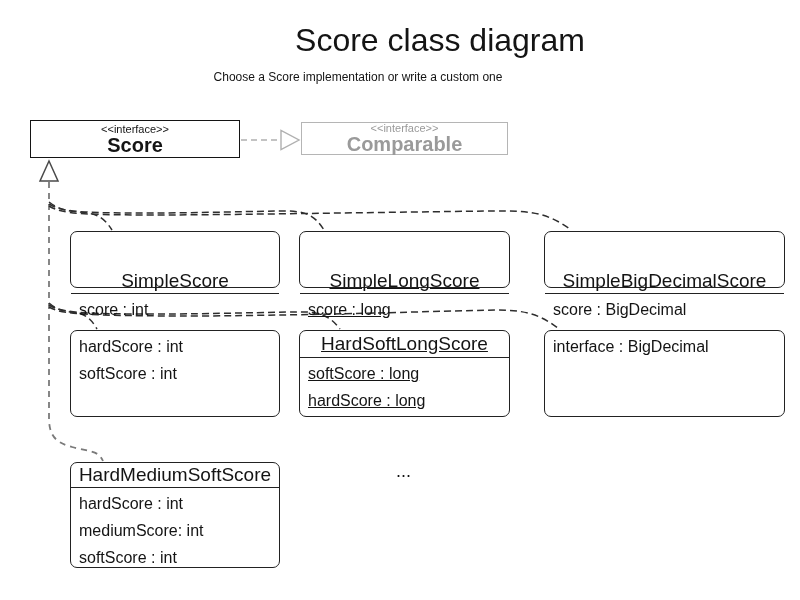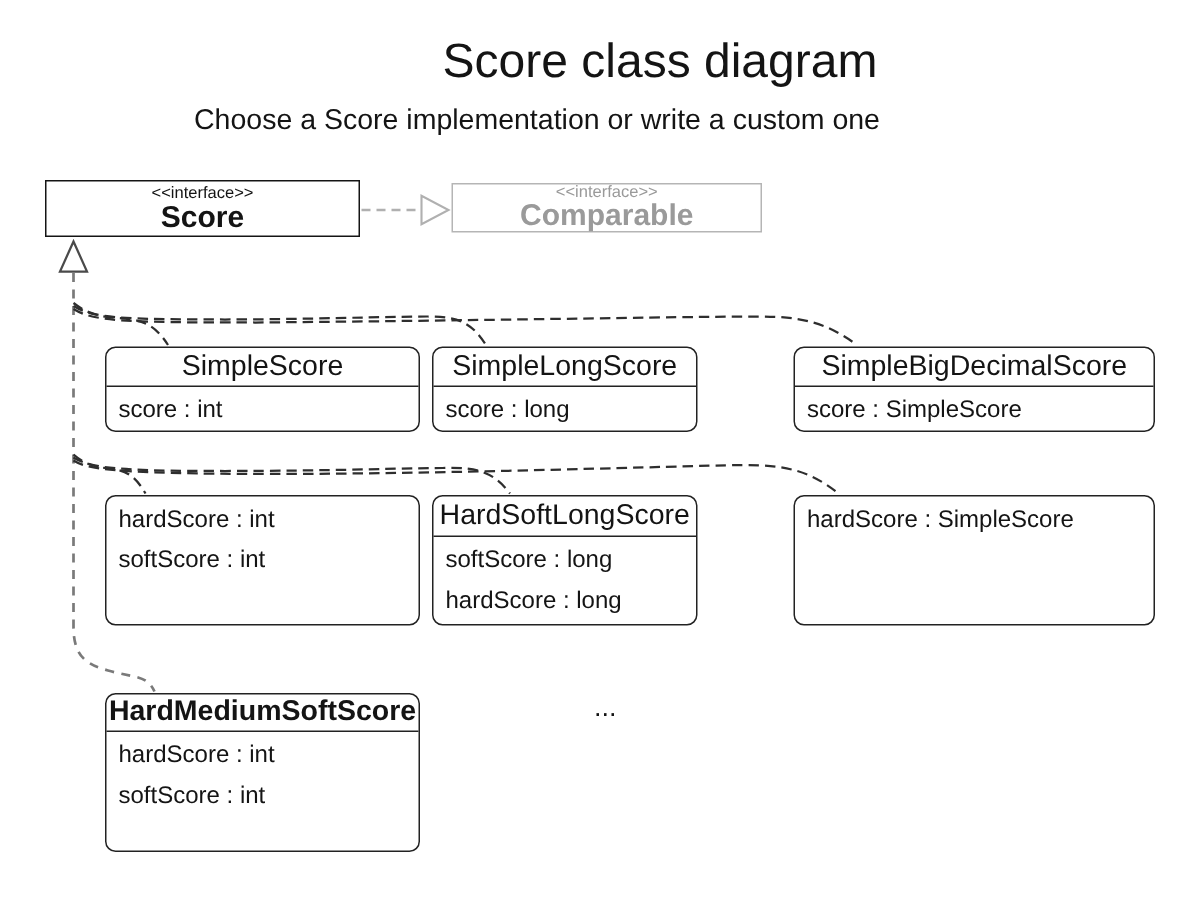--- a/index.html
+++ b/index.html
@@ -8,21 +8,21 @@
     font-family:"Liberation Sans","DejaVu Sans",sans-serif;
     overflow:hidden;color:var(--ink,#141414);
   }
   .abs{position:absolute;}
   #title{
     top:22px;left:0;width:800px;text-align:center;
     font-size:32px;font-weight:400;color:var(--ink,#141414);margin-left:40px;
   }
   #subtitle{
     top:70px;left:0;width:716px;text-align:center;
-    font-size:19px;font-weight:400;color:var(--ink,#141414);
+    font-size:12px;font-weight:400;color:var(--ink,#141414);
   }
   #connectors{top:0;left:0;pointer-events:none;}
   .iface{
     border-radius:0;background:#fff;text-align:center;
     display:flex;flex-direction:column;justify-content:center;box-sizing:border-box;
   }
   #iface-score{
     left:30px;top:120px;width:210px;height:38px;
     border:1.6px solid var(--ink,#141414);
   }
@@ -37,28 +37,28 @@
     background:#fff;box-sizing:border-box;
   }
   .cls-name{
     text-align:center;font-size:19px;
     border-bottom:1.4px solid var(--box-border,#222222);
     display:flex;align-items:center;justify-content:center;
   }
   .cls-body{padding:2px 8px 0 8px;}
   .attr{font-size:16px;line-height:27px;white-space:nowrap;}
   .col1{left:70px;width:210px;}
-  .col2{left:288px;width:177px;}
-  .col3{left:529px;width:241px;}
+  .col2{left:299px;width:211px;text-decoration:underline;}
+  .col3{left:544px;width:241px;}
   .row1{top:231px;height:57px;}
-  .row1 .cls-name{height:25px;}
+  .row1 .cls-name{height:25px;margin-top:36px;}
   .row2{top:330px;height:87px;}
   .row2 .cls-name{height:26px;}
   .row3{top:462px;height:106px;}
-  .row3 .cls-name{height:24px;font-weight:bold;}
+  .row3 .cls-name{height:24px;}
   #ellipsis{left:396px;top:461px;font-size:18px;color:var(--ink,#141414);}
 </style>
 </head>
 <body>
 
 <div class="abs" id="title">Score class diagram</div>
 <div class="abs" id="subtitle">Choose a Score implementation or write a custom one</div>
 
 <svg class="abs" id="connectors" width="800" height="600" viewBox="0 0 800 600">
 
@@ -96,44 +96,45 @@
 </div>
 <div class="abs cls col2 row1">
   <div class="cls-name">SimpleLongScore</div>
   <div class="cls-body">
     <div class="attr">score : long</div>
   </div>
 </div>
 <div class="abs cls col3 row1">
   <div class="cls-name">SimpleBigDecimalScore</div>
   <div class="cls-body">
-    <div class="attr">score : SimpleScore</div>
+    <div class="attr">score : BigDecimal</div>
   </div>
 </div>
 
 <div class="abs cls col1 row2">
   <div class="cls-body">
     <div class="attr">hardScore : int</div>
     <div class="attr">softScore : int</div>
   </div>
 </div>
 <div class="abs cls col2 row2">
   <div class="cls-name">HardSoftLongScore</div>
   <div class="cls-body">
     <div class="attr">softScore : long</div>
     <div class="attr">hardScore : long</div>
   </div>
 </div>
 <div class="abs cls col3 row2">
   <div class="cls-body">
-    <div class="attr">hardScore : SimpleScore</div>
+    <div class="attr">interface : BigDecimal</div>
   </div>
 </div>
 
 <div class="abs cls col1 row3">
   <div class="cls-name">HardMediumSoftScore</div>
   <div class="cls-body">
     <div class="attr">hardScore : int</div>
+    <div class="attr">mediumScore: int</div>
     <div class="attr">softScore : int</div>
   </div>
 </div>
 
 <div class="abs" id="ellipsis">...</div>
 
 </body></html>

